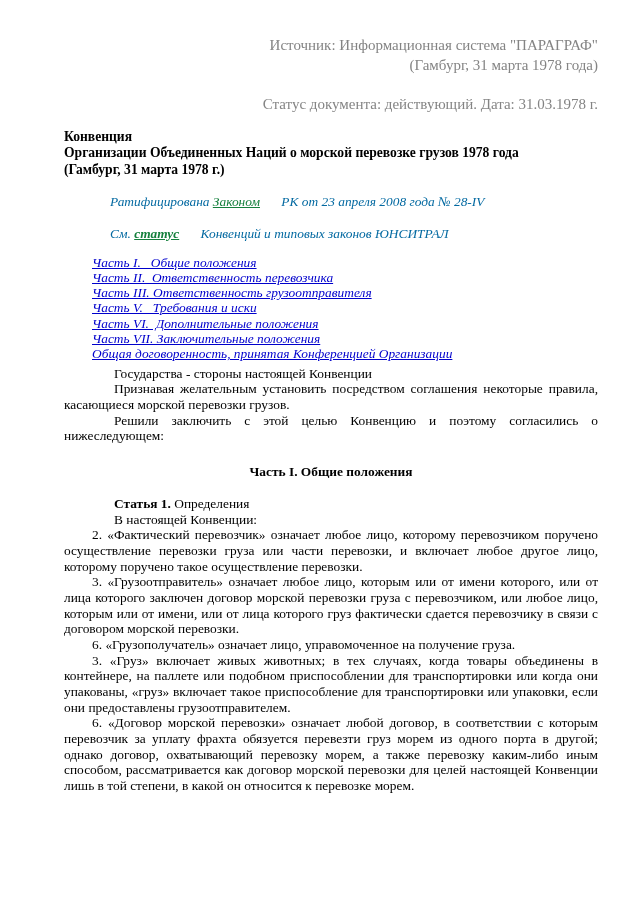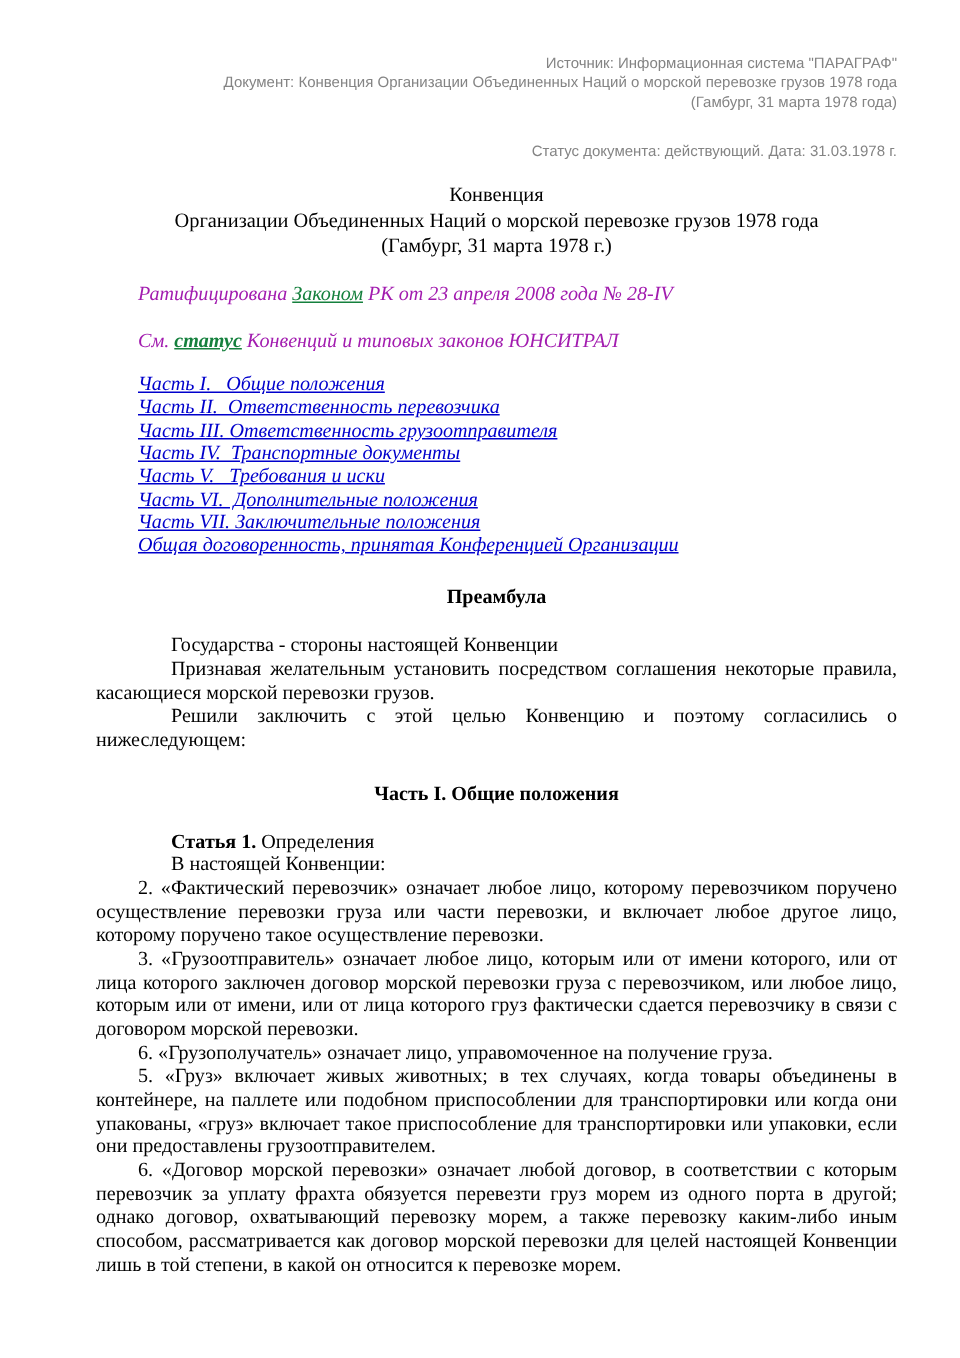--- a/index.html
+++ b/index.html
@@ -11,33 +11,33 @@
     font-family: "Liberation Serif", serif;
     font-size: 13.4px;
     color: #000000;
   }
   .page { padding: 36px 42px 40px 64px; }
 
   
   .doc-meta {
     text-align: right;
     color: #848484;
-    font-family: Liberation Sans, sans-serif;
-    font-size: 10px;
+    font-family: Liberation Serif, serif;
+    font-size: 15px;
     line-height: 1.3;
   }
   .doc-meta .meta-status { margin-top: 20px; }
 
   
-  .title { margin-top: 14px; text-align: center; font-weight: normal; font-size: 13.6px; line-height: 1.25; }
+  .title { margin-top: 14px; font-weight: bold; font-size: 13.6px; line-height: 1.25; }
   .title .tline { display: block; }
 
   
   .note { margin-top: 15px; font-style: italic; text-indent: 28px; line-height: 1.2; }
-  .red { color: #a21caf; }
+  .red { color: #0369a1; margin-left: 18px; }
   .link { color: #15803d; text-decoration: underline; cursor: pointer; }
   .link.bold { font-weight: bold; }
 
   
   .toc { margin: 13px 0 4px 0; }
   .toc-link {
     display: block;
     color: #0000cc;
     font-style: italic;
     text-decoration: underline;
@@ -55,57 +55,54 @@
   .para.item { text-indent: 28px; }
   .article-line b { font-weight: bold; }
 </style>
 </head>
 <body>
 
 <div class="page">
 
   <header class="doc-meta">
     <div>Источник: Информационная система "ПАРАГРАФ"</div>
-    <div>Документ: Конвенция Организации Объединенных Наций о морской перевозке грузов 1978 года</div>
     <div>(Гамбург, 31 марта 1978 года)</div>
     <div class="meta-status">Статус документа: действующий. Дата: 31.03.1978 г.</div>
   </header>
 
   <h1 class="title">
     <span class="tline">Конвенция</span>
     <span class="tline">Организации Объединенных Наций о морской перевозке грузов 1978 года</span>
     <span class="tline">(Гамбург, 31 марта 1978 г.)</span>
   </h1>
 
   <p class="note"><span class="red">Ратифицирована </span><a class="link">Законом</a><span class="red"> РК от 23 апреля 2008 года № 28-IV</span></p>
 
   <p class="note"><span class="red">См. </span><a class="link bold">статус</a><span class="red"> Конвенций и типовых законов ЮНСИТРАЛ</span></p>
 
   <nav class="toc">
     <a class="toc-link">Часть I.   Общие положения</a>
     <a class="toc-link">Часть II.  Ответственность перевозчика</a>
     <a class="toc-link">Часть III. Ответственность грузоотправителя</a>
-    <a class="toc-link">Часть IV.  Транспортные документы</a>
     <a class="toc-link">Часть V.   Требования и иски</a>
     <a class="toc-link">Часть VI.  Дополнительные положения</a>
     <a class="toc-link">Часть VII. Заключительные положения</a>
     <a class="toc-link">Общая договоренность, принятая Конференцией Организации</a>
   </nav>
 
-  <h2 class="center-heading">Преамбула</h2>
 
   <p class="para">Государства - стороны настоящей Конвенции</p>
   <p class="para">Признавая желательным установить посредством соглашения некоторые правила, касающиеся морской перевозки грузов.</p>
   <p class="para">Решили заключить с этой целью Конвенцию и поэтому согласились о нижеследующем:</p>
 
   <h2 class="center-heading">Часть I. Общие положения</h2>
 
   <p class="para article-line"><b>Статья 1.</b><span> Определения</span></p>
 
   <p class="para">В настоящей Конвенции:</p>
 
   <p class="para item">2. «Фактический перевозчик» означает любое лицо, которому перевозчиком поручено осуществление перевозки груза или части перевозки, и включает любое другое лицо, которому поручено такое осуществление перевозки.</p>
   <p class="para item">3. «Грузоотправитель» означает любое лицо, которым или от имени которого, или от лица которого заключен договор морской перевозки груза с перевозчиком, или любое лицо, которым или от имени, или от лица которого груз фактически сдается перевозчику в связи с договором морской перевозки.</p>
   <p class="para item">6. «Грузополучатель» означает лицо, управомоченное на получение груза.</p>
-  <p class="para item">5. «Груз» включает живых животных; в тех случаях, когда товары объединены в контейнере, на паллете или подобном приспособлении для транспортировки или когда они упакованы, «груз» включает такое приспособление для транспортировки или упаковки, если они предоставлены грузоотправителем.</p>
+  <p class="para item">3. «Груз» включает живых животных; в тех случаях, когда товары объединены в контейнере, на паллете или подобном приспособлении для транспортировки или когда они упакованы, «груз» включает такое приспособление для транспортировки или упаковки, если они предоставлены грузоотправителем.</p>
   <p class="para item">6. «Договор морской перевозки» означает любой договор, в соответствии с которым перевозчик за уплату фрахта обязуется перевезти груз морем из одного порта в другой; однако договор, охватывающий перевозку морем, а также перевозку каким-либо иным способом, рассматривается как договор морской перевозки для целей настоящей Конвенции лишь в той степени, в какой он относится к перевозке морем.</p>
 
 </div>
 
 </body></html>

